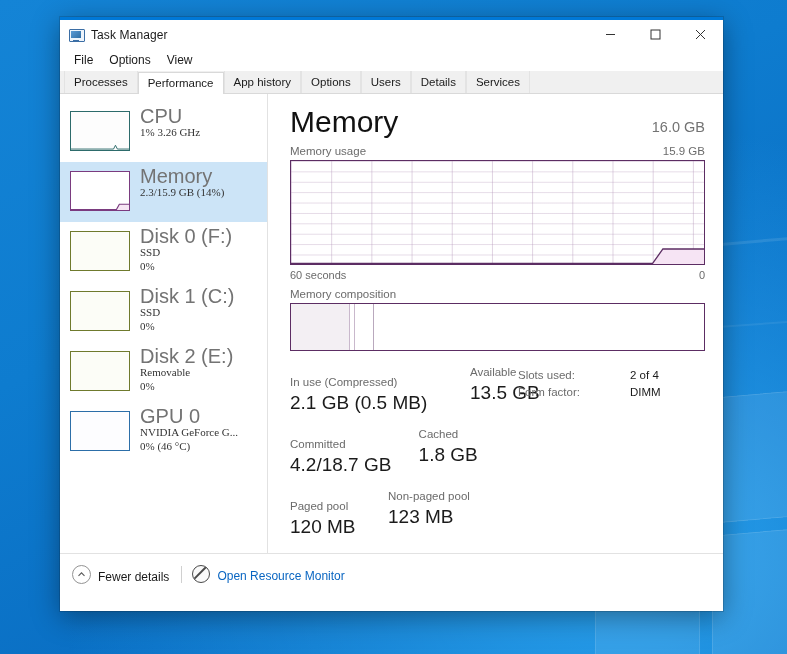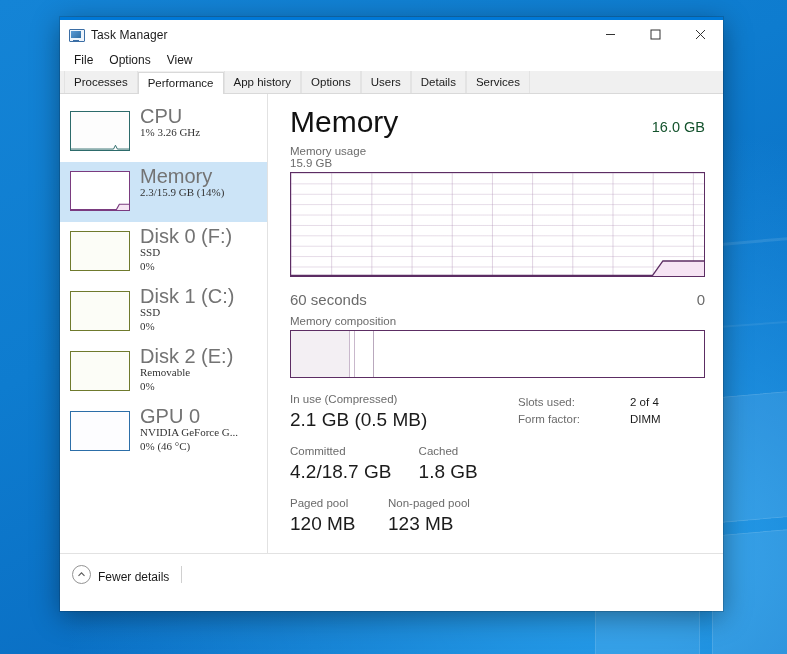--- a/index.html
+++ b/index.html
@@ -184,26 +184,26 @@
     box-sizing: border-box;
     position: relative;
   }
   #main-head {
     display: flex; align-items: baseline; justify-content: space-between;
   }
   #main-title {
     font-size: 30px; color: #111; font-weight: normal; line-height: 36px;
   }
   #main-total {
-    font-size: 14.5px; color: #14532d;
+    font-size: 14.5px; color: #737373;
   }
   .sub-row {
     display: flex; justify-content: space-between;
     font-size: 11.5px; color: #6b6b6b;
-    margin-top: 5px; margin-bottom: 3px; flex-direction: column;
+    margin-top: 5px; margin-bottom: 3px;
   }
 
   
   #usage-graph {
     height: 105px;
     border: 1px solid #5c2d63;
     position: relative;
     background: #ffffff;
     overflow: hidden;
     box-sizing: border-box;
@@ -211,22 +211,22 @@
   #usage-graph .grid {
     position: absolute; inset: 0;
     background-image:
       linear-gradient(to right, rgba(180,150,185,0.42) 1px, transparent 1px),
       linear-gradient(to bottom, rgba(180,150,185,0.35) 1px, transparent 1px);
     background-size: 40.2px 10.4px;
   }
   #usage-graph svg { position: absolute; inset: 0; width: 100%; height: 100%; }
   .axis-row {
     display: flex; justify-content: space-between;
-    font-size: 15px; color: #6b6b6b;
-    margin-top: 14px;
+    font-size: 11px; color: #6b6b6b;
+    margin-top: 4px;
   }
 
   
   #comp-label {
     font-size: 11.5px; color: #6b6b6b;
     margin-top: 7px; margin-bottom: 3px;
   }
   #comp-bar {
     height: 48px;
     border: 1px solid #5c2d63;
@@ -236,21 +236,21 @@
   }
   .comp-seg { height: 100%; box-sizing: border-box; }
 
   
   #stats {
     display: flex;
     margin-top: 14px;
   }
   #stats-left { width: 228px; flex: none; }
   .stat-pair { display: flex; margin-bottom: 12px; }
-  .stat-col-a { width: 118px; }
+  .stat-col-a { width: 118px; margin-top: 10px; }
   .stat-col-b { width: 110px; }
   .stat-lab {
     font-size: 11.5px; color: #6b6b6b; line-height: 15px;
   }
   .stat-val {
     font-size: 19px; color: #1b1b1b; line-height: 25px; white-space: nowrap;
   }
   #stats-right {
     flex: 1;
     padding-top: 2px;
@@ -460,20 +460,24 @@
         <div class="comp-seg" style="width:79.8%;background:#ffffff;"></div>
       </div>
 
       <div id="stats">
 
         <div id="stats-left">
           <div class="stat-pair">
             <div class="stat-col-a">
               <div class="stat-lab">In use (Compressed)</div>
               <div class="stat-val">2.1 GB (0.5 MB)</div>
+            </div>
+            <div class="stat-col-b" style="padding-left:62px;">
+              <div class="stat-lab">Available</div>
+              <div class="stat-val">13.5 GB</div>
             </div>
           </div>
           <div class="stat-pair">
             <div class="stat-col-a">
               <div class="stat-lab">Committed</div>
               <div class="stat-val">4.2/18.7 GB</div>
             </div>
             <div class="stat-col-b" style="padding-left:22px;">
               <div class="stat-lab">Cached</div>
               <div class="stat-val">1.8 GB</div>
@@ -510,15 +514,19 @@
   <div id="footer">
     <div class="foot-btn">
       <span class="circ-icon">
         <svg width="9" height="9" viewBox="0 0 9 9">
             <polyline points="1.5,5.8 4.5,2.8 7.5,5.8" fill="none" stroke="currentColor" stroke-width="1.1"></polyline>
           </svg>
       </span>
       <span>Fewer details</span>
     </div>
     <div id="foot-divider"></div>
+    <div class="foot-btn">
+      <span id="res-monitor-icon"></span>
+      <span id="res-monitor-link">Open Resource Monitor</span>
+    </div>
   </div>
 
 </div>
 
 </body></html>

